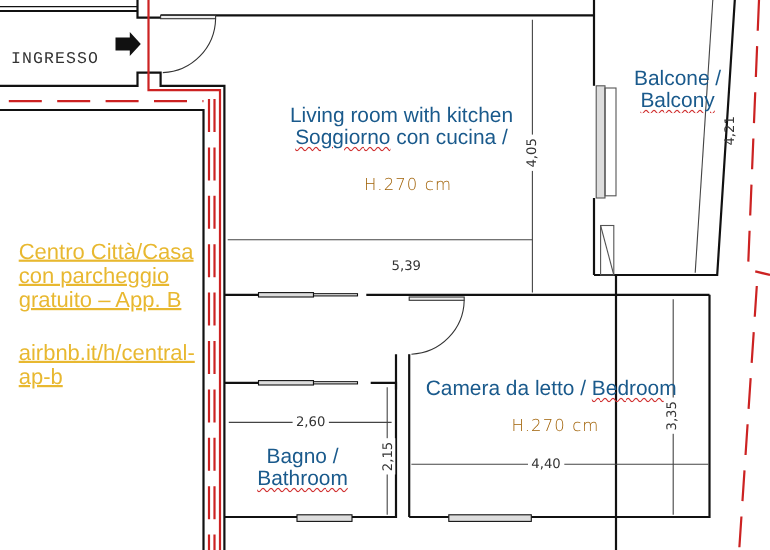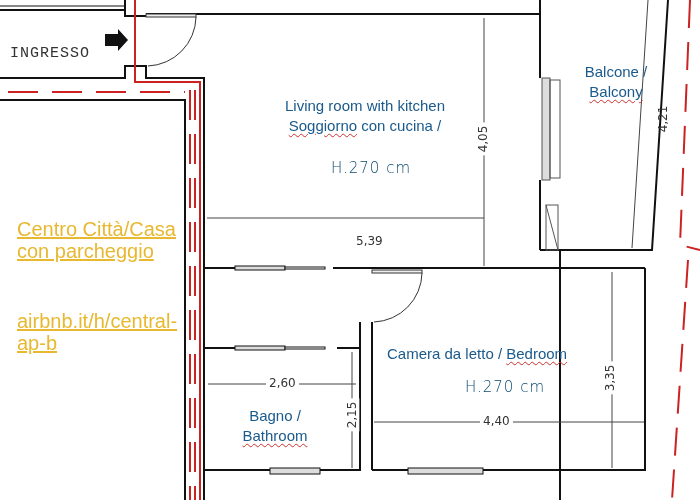--- a/index.html
+++ b/index.html
@@ -1,21 +1,21 @@
 <!DOCTYPE html>
 <html><head>
 <meta charset="utf-8">
 <style>
   html, body { margin: 0; padding: 0; background: #ffffff; }
   body { width: 700px; height: 500px; position: relative; overflow: hidden; font-family: "Liberation Sans", sans-serif; }
   svg.plan { position: absolute; left: 0; top: 0; }
   .lbl { position: absolute; white-space: nowrap; }
-  .room { color: #1a5a8c; font-size: 15px; text-align: center; line-height: 20px; }
+  .room { color: #1a5a8c; font-size: 19px; text-align: center; line-height: 20px; }
   .squig { text-decoration: underline wavy #d03030; text-decoration-thickness: 1px; text-underline-offset: 2px; }
-  .height { color: #0c4a6e; font-size: 15px; letter-spacing: 1px; font-family: "DejaVu Sans", sans-serif; font-weight: 300; }
+  .height { color: #a16207; font-size: 15px; letter-spacing: 1px; font-family: "DejaVu Sans", sans-serif; font-weight: 300; }
   .dim { color: #333; font-size: 12px; font-family: "DejaVu Sans", sans-serif; background: #fff; padding: 0 3px; }
   .dimv { transform: rotate(-90deg); transform-origin: center; }
   .ingresso { color: #333; font-size: 15px; letter-spacing: 1px; font-family: Liberation Mono, monospace; margin-top: 15px; }
   .promo { color: #e8b830; font-size: 20px; line-height: 22px; text-decoration: underline; }
 </style>
 </head>
 <body>
 
 <svg class="plan" width="700" height="500" viewBox="0 0 700 500">
 
@@ -118,17 +118,18 @@
 <div class="lbl room" style="left:232px; top:406px; width:86px;">
   <div>Bagno /</div>
   <div class="squig">Bathroom</div>
 </div>
 <div class="lbl dim" style="left:266px; top:376px;">2,60</div>
 <div class="lbl dim dimv" style="left:336px; top:408px;">2,15</div>
 
 <div class="lbl promo" style="left:17px; top:218px;">
   <div>Centro Città/Casa</div>
   <div>con parcheggio</div>
+  <div>gratuito – App. B</div>
 </div>
 <div class="lbl promo" style="left:17px; top:310px;">
   <div>airbnb.it/h/central-</div>
   <div>ap-b</div>
 </div>
 
 </body></html>

